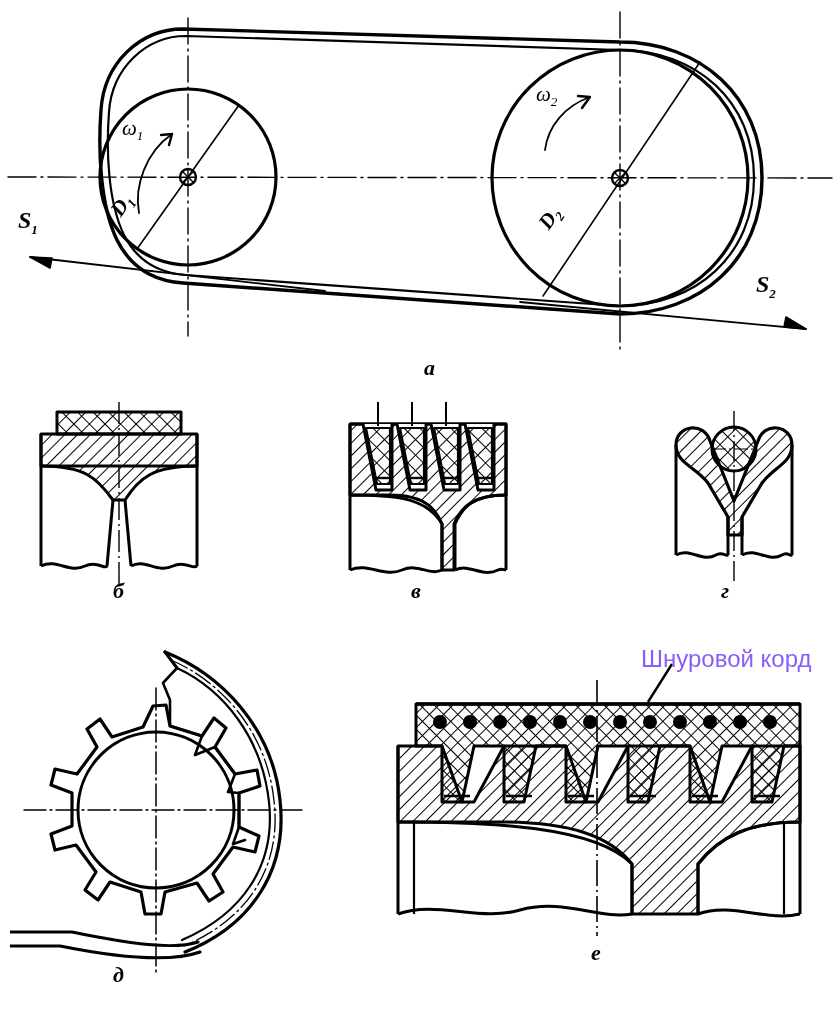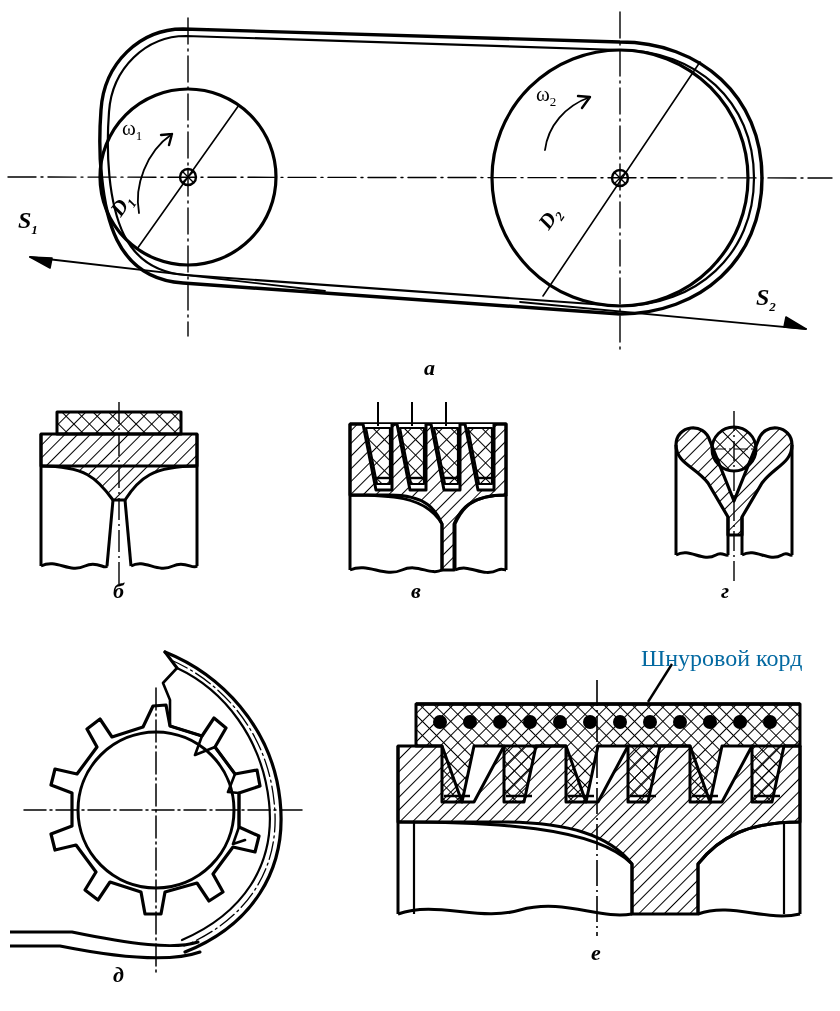--- a/index.html
+++ b/index.html
@@ -10,27 +10,27 @@
   }
   #sheet{position:absolute;inset:0;}
   svg{display:block;position:absolute;top:0;left:0;}
   .fig-label{
     position:absolute;font-family:"Liberation Serif", serif;
     font-style:italic;font-weight:bold;font-size:22px;color:#000;
     user-select:none;
   }
   .sym{
     position:absolute;font-family:"Liberation Serif", serif;
-    font-size:21px;color:#000;user-select:none;white-space:nowrap;
+    font-size:21px;color:#000;user-select:none;white-space:nowrap;font-style:italic;
   }
   .sym.ital{font-style:italic;font-weight:bold;}
   .sym sub{font-size:13px;}
   .cord-label{
-    position:absolute;font-family:Liberation Serif, serif;
-    font-size:24px;color:#0369a1;white-space:nowrap;user-select:none;
+    position:absolute;font-family:Liberation Sans, sans-serif;
+    font-size:24px;color:#8b5cf6;white-space:nowrap;user-select:none;
   }
 </style>
 </head>
 <body>
 
 <div id="sheet">
 
   <svg width="840" height="400" viewBox="0 0 840 400">
     <g fill="none" stroke="#000" stroke-linecap="round" stroke-linejoin="round">
 
@@ -85,21 +85,21 @@
     </g>
   </svg>
 
   <span class="sym" style="left:122px;top:116px;">ω<sub>1</sub></span>
   <span class="sym" style="left:536px;top:82px;">ω<sub>2</sub></span>
 
   <span class="sym ital" style="left:112px;top:192px;transform:rotate(-55deg);"><span>D</span><sub>1</sub></span>
   <span class="sym ital" style="left:540px;top:205px;transform:rotate(-55deg);"><span>D</span><sub>2</sub></span>
 
   <span class="sym ital" style="left:18px;top:207px;font-size:24px;font-family:Liberation Serif, serif;"><span>S</span><sub>1</sub></span>
-  <span class="sym ital" style="left:756px;top:284px;font-size:24px;"><span>S</span><sub>2</sub></span>
+  <span class="sym ital" style="left:756px;top:271px;font-size:24px;"><span>S</span><sub>2</sub></span>
 
   <span class="fig-label" style="left:424px;top:355px;">а</span>
 
   <svg width="220" height="190" viewBox="0 0 220 190" style="left:35px;top:400px;">
     <defs>
       <pattern id="hatchR" patternUnits="userSpaceOnUse" width="9" height="9" patternTransform="rotate(45)">
         <line x1="0" y1="0" x2="0" y2="9" stroke="#000" stroke-width="2"></line>
       </pattern>
       <pattern id="xhatch" patternUnits="userSpaceOnUse" width="11" height="11" patternTransform="rotate(45)">
         <line x1="0" y1="0" x2="0" y2="11" stroke="#000" stroke-width="2"></line>

